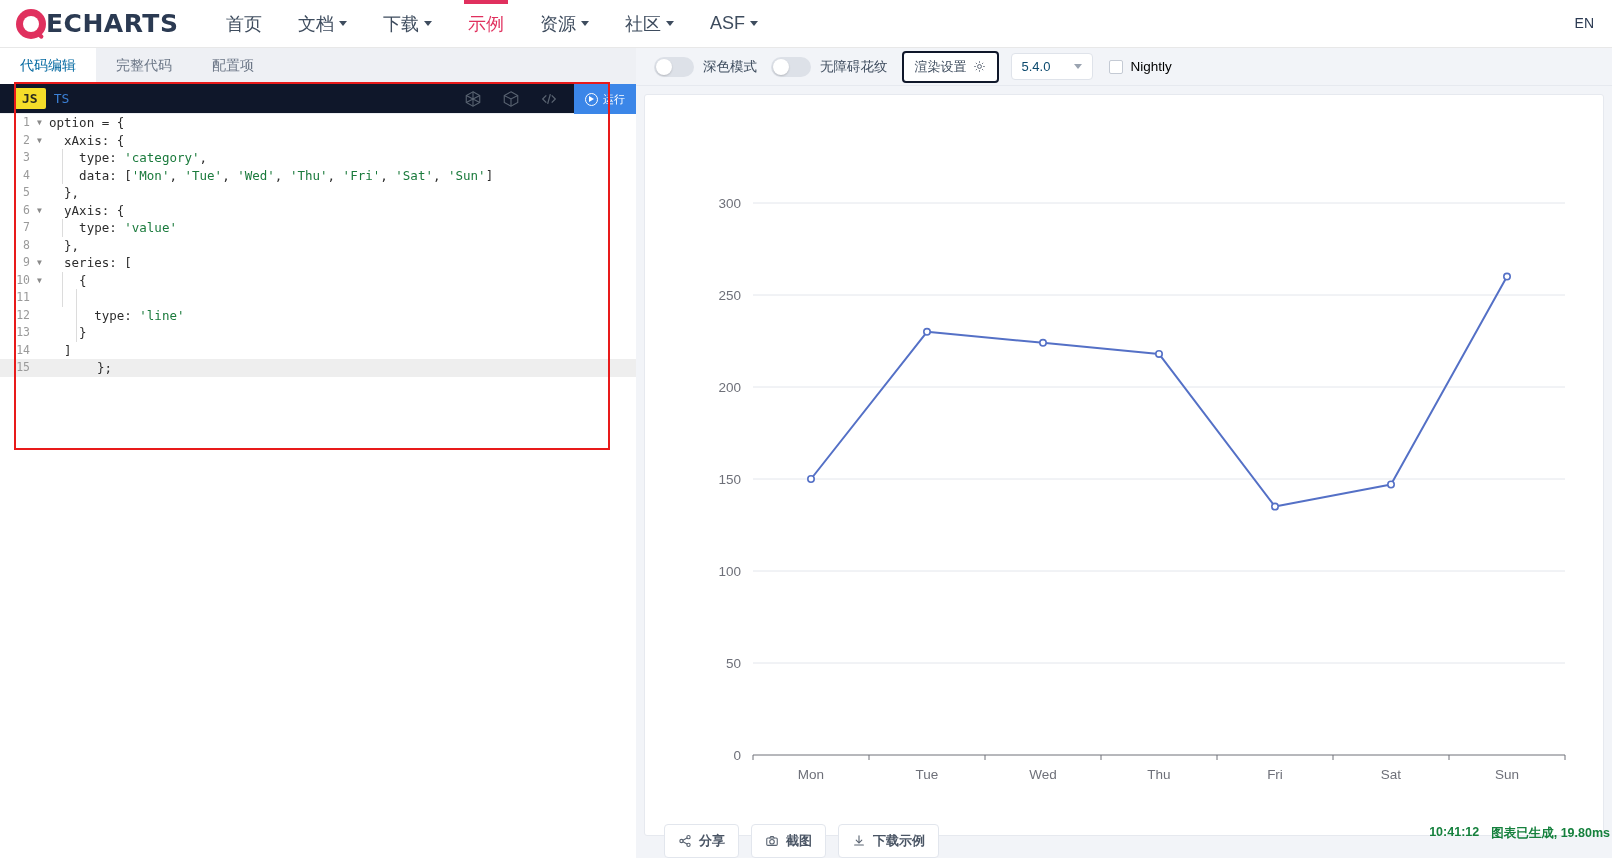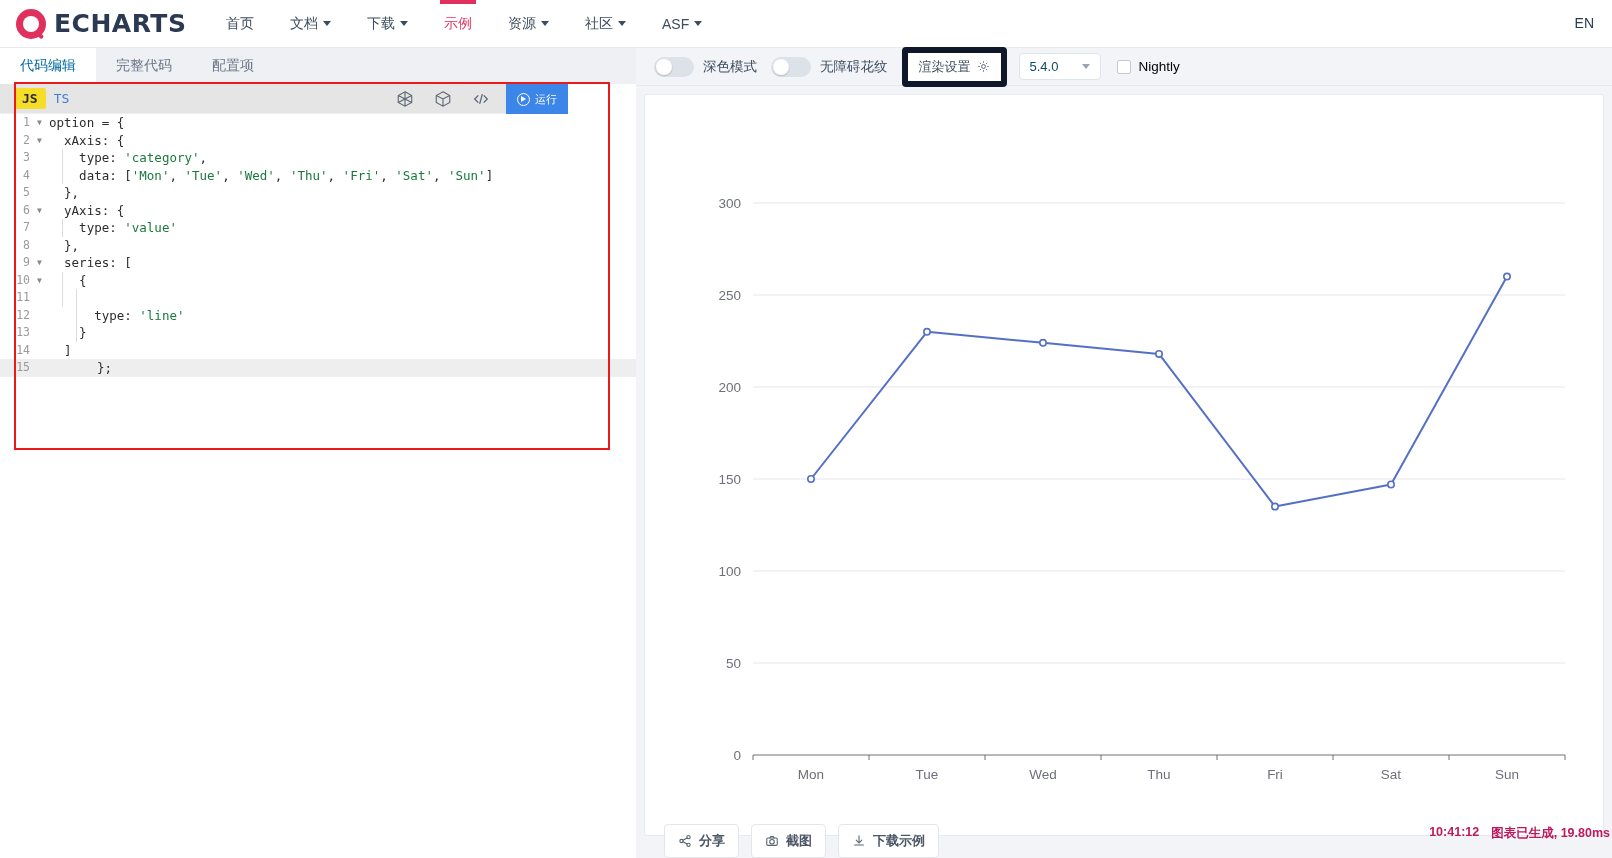--- a/index.html
+++ b/index.html
@@ -29,28 +29,28 @@
     content: ""; position: absolute; left: 7px; top: 7px;
     width: 16px; height: 16px; border-radius: 50%; background: #fff;
   }
   .logo-mark::before {
     content: ""; position: absolute; right: 2px; bottom: 2px;
     width: 9px; height: 4px; background: #e0305e;
     transform: rotate(40deg); border-radius: 2px; z-index: 2;
   }
   .logo-text {
     font-size: 25px; font-weight: bold; letter-spacing: .5px;
-    color: #2b3a52; margin-left: 8px;
+    color: #2b3a52; 
     font-family: "DejaVu Sans", sans-serif;
   }
 
   .nav-items { display: flex; align-items: center; height: 48px; margin-left: 32px; }
   .nav-item {
     position: relative; height: 48px; display: flex; align-items: center;
-    padding: 0 18px; font-size: 14px; color: #3e4c5e; cursor: pointer;
+    padding: 0 18px; font-size: 18px; color: #3e4c5e; cursor: pointer;
   }
   .nav-item.active { color: #e0305e; }
   .nav-item.active::before {
     content: ""; position: absolute; left: 14px; right: 14px; top: 0;
     height: 4px; background: #e0305e;
   }
   .caret {
     display: inline-block; margin-left: 5px;
     border-left: 4px solid transparent; border-right: 4px solid transparent;
     border-top: 5px solid #3e4c5e;
@@ -72,23 +72,23 @@
     font-size: 14px; color: #6b7686; cursor: pointer;
   }
   .subtab.active { background: #fff; color: #0369a1; }
 
   
   .editor-panel {
     position: absolute; left: 0; top: 84px;
     width: 636px; height: 774px; background: #fff;
   }
   .editor-toolbar {
-    position: relative; height: 30px; width: 568px;
+    position: relative; height: 30px; width: 636px;
     display: flex; align-items: center;
-    border-bottom: 1px solid #eceef1; background: #e5e5e5;
+    border-bottom: 1px solid #eceef1; background: #0f172a;
   }
   .lang-js {
     margin-left: 14px; background: #f5dd29; color: #2b2b1e;
     font-weight: bold; font-size: 13px;
     font-family: "DejaVu Sans Mono", monospace;
     padding: 3px 8px; border-radius: 2px; cursor: pointer;
   }
   .lang-ts {
     margin-left: 8px; color: #3b7fd4; font-weight: normal; font-size: 13px;
     font-family: "DejaVu Sans Mono", monospace; cursor: pointer;
@@ -161,21 +161,21 @@
     width: 40px; height: 20px; border-radius: 10px; background: #dde1e8;
     position: relative; cursor: pointer; flex: none;
   }
   .switch::after {
     content: ""; position: absolute; left: 2px; top: 2px;
     width: 16px; height: 16px; border-radius: 50%; background: #fff;
     box-shadow: 0 1px 2px rgba(0,0,0,.18);
   }
   .sw-label { font-size: 13.5px; color: #3e4c5e; margin: 0 14px 0 9px; }
   .render-btn {
-    background: #fff; border: 6px solid #0f172a; border-radius: 4px;
+    background: #fff; border: 2px solid #0f172a; border-radius: 4px;
     font-size: 13px; color: #3e4c5e; padding: 5px 11px;
     display: flex; align-items: center; gap: 6px; cursor: pointer;
   }
   .gear { width: 13px; height: 13px; }
   .version-select {
     margin-left: 12px; background: #fff; border: 1px solid #dfe3ea;
     border-radius: 4px; font-size: 13px; color: #0c4a6e;
     padding: 5px 10px; width: 82px;
     display: flex; align-items: center; justify-content: space-between;
     cursor: pointer;
@@ -204,21 +204,21 @@
     display: flex; align-items: flex-end; padding-left: 12px; font-weight: bold;
   }
   .bbtn {
     background: #fff; border: 1px solid #e2e6ed; border-radius: 4px;
     font-size: 13px; color: #4a5565; padding: 7px 13px; margin-right: 12px;
     display: flex; align-items: center; gap: 7px; cursor: pointer;
   }
   .bbtn svg { display: block; }
   .status {
     position: absolute; right: 18px; bottom: 16px;
-    font-size: 12.5px; color: #be185d; display: flex; gap: 12px;
+    font-size: 12.5px; color: #15803d; display: flex; gap: 12px;
   }
 </style>
 </head>
 <body>
 
 <div class="topnav">
   <div class="logo">
     <div class="logo-mark"></div>
     <div class="logo-text">ECHARTS</div>
   </div>

